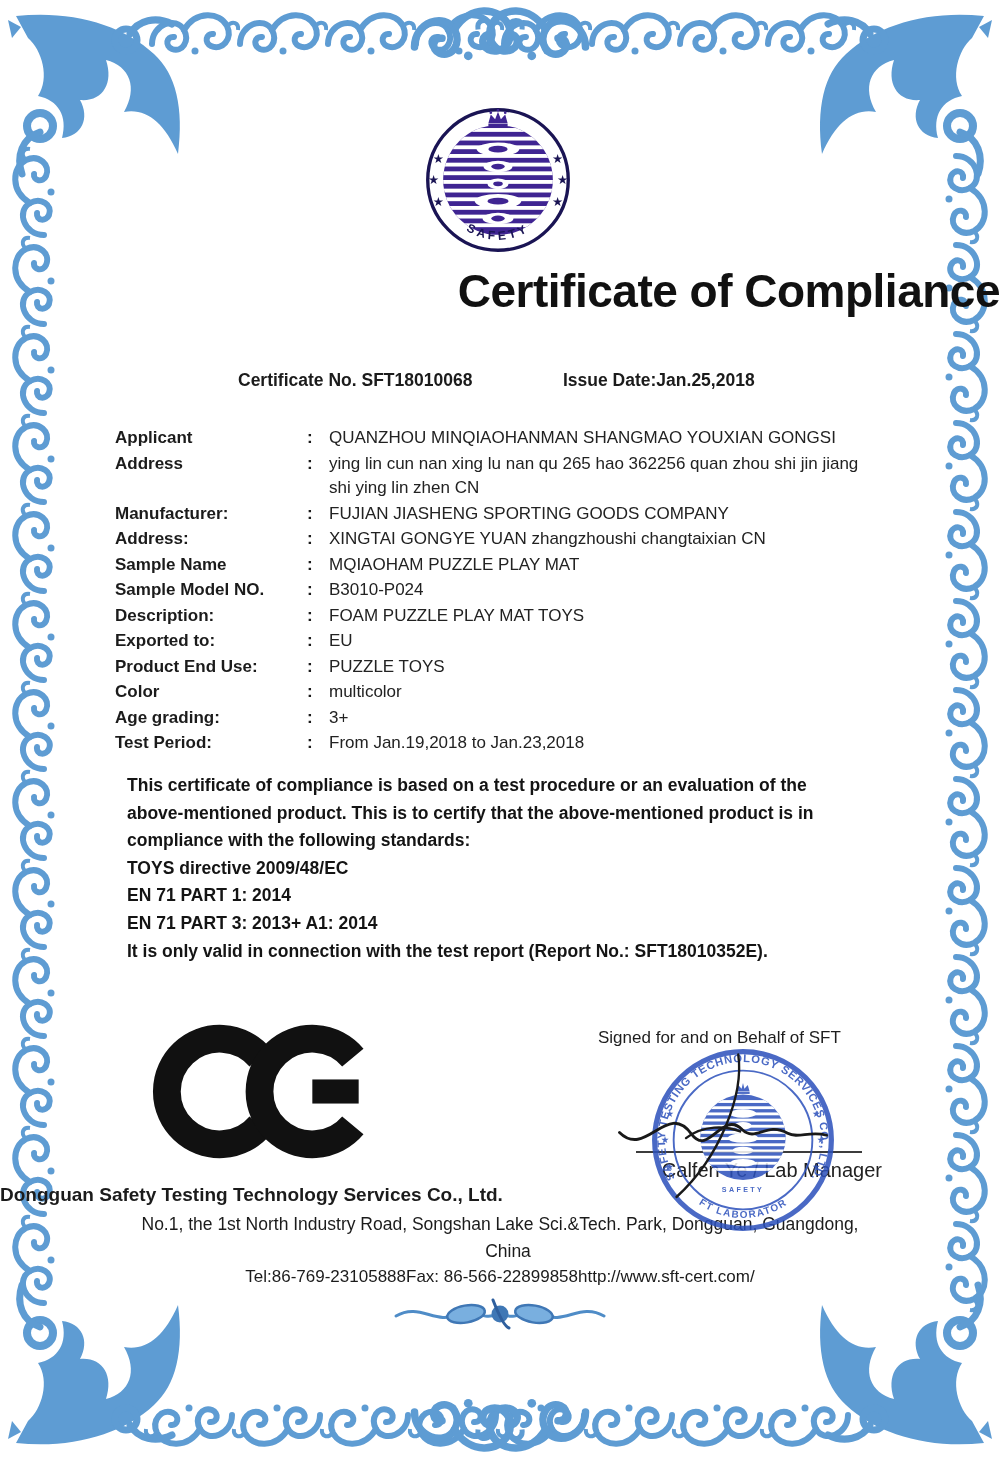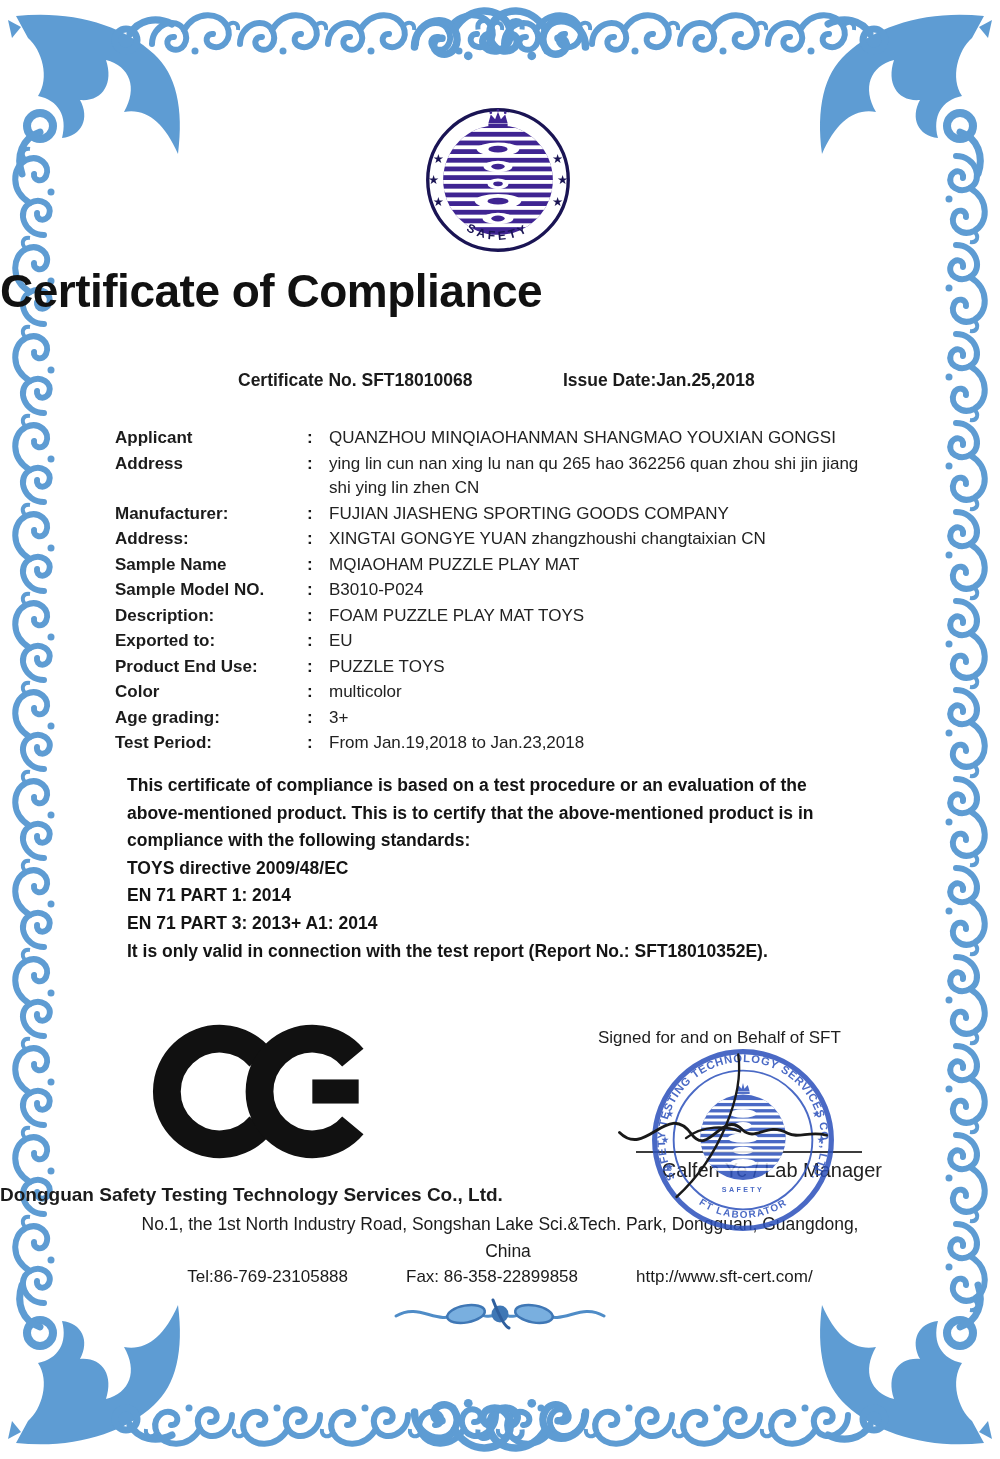--- a/index.html
+++ b/index.html
@@ -7,21 +7,21 @@
     position:relative; width:1000px; height:1459px; background:#ffffff;
     font-family:"Liberation Sans", sans-serif; color:#1b1b1b; overflow:hidden;
   }
   svg { display:block; }
   .border-svg { position:absolute; left:0; top:0; pointer-events:none; }
   .st { fill:none; stroke:#5e9cd3; }
   .fl { fill:#5e9cd3; }
 
   .logo { position:absolute; left:421px; top:103px; width:154px; height:154px; }
 
-  .title { position:absolute; left:0; top:264px; width:100%; margin:0; text-align:left;
+  .title { position:absolute; left:0; top:264px; width:100%; margin:0; text-align:right;
            font-size:46px; font-weight:700; letter-spacing:-0.5px; color:#111; }
 
   .cert-no   { position:absolute; left:238px; top:370px; font-size:17.5px; font-weight:700; }
   .issue-date{ position:absolute; left:563px; top:370px; font-size:17.5px; font-weight:700; }
 
   .fields { position:absolute; left:115px; top:426px; width:752px; font-size:17px; line-height:24.5px; }
   .frow { display:flex; align-items:flex-start; margin-bottom:1px; }
   .flabel { width:192px; font-weight:700; flex:none; }
   .fcolon { width:22px; font-weight:700; flex:none; }
   .fvalue { flex:1; font-weight:400; color:#222; }
@@ -34,21 +34,21 @@
   .ce { position:absolute; left:152px; top:1022px; }
 
   .sigline { position:absolute; left:636px; top:1151px; width:226px; height:2px; background:#3c3c3c; }
   .signer  { position:absolute; left:616px; top:1159px; width:266px; text-align:right; font-size:20px; color:#222; }
 
   .company { position:absolute; left:0; top:1184px; width:100%; text-align:left;
              font-size:19px; font-weight:700; }
   .addr1   { position:absolute; left:0; top:1214px; width:100%; text-align:center; font-size:17.5px; }
   .addr2   { position:absolute; left:0; top:1241px; width:100%; text-align:center; font-size:17.5px;padding-left:8px; }
   .telrow  { position:absolute; left:0; top:1267px; width:100%; display:flex;
-             justify-content:center; gap:58px; font-size:17px; }
+             justify-content:center; font-size:17px; }
 
   .flourish { position:absolute; left:392px; top:1292px; }
 
   .stamp { position:absolute; left:648px; top:1045px; width:190px; height:190px; }
   .stamp svg { overflow:visible; }
 </style>
 </head>
 <body>
 
 <div class="page">
@@ -253,21 +253,21 @@
   </svg>
 
   <div class="sigline"></div>
   <div class="signer">Calfen Ye / Lab Manager</div>
 
   <div class="company">Dongguan Safety Testing Technology Services Co., Ltd.</div>
   <div class="addr1">No.1, the 1st North Industry Road, Songshan Lake Sci.&amp;Tech. Park, Dongguan, Guangdong,</div>
   <div class="addr2">China</div>
   <div class="telrow">
     <span>Tel:86-769-23105888</span>
-    <span>Fax: 86-358-22899858</span>
+    <span>Fax: 86-566-22899858</span>
     <span>http://www.sft-cert.com/</span>
   </div>
 
   <svg class="flourish" width="216" height="44" viewBox="0 0 216 44">
     <g fill="none" stroke="#4f8cc7" stroke-width="3" stroke-linecap="round">
       <path d="M4,24 C28,10 44,34 66,22 C80,14 92,30 104,22"></path>
       <path d="M212,24 C188,10 172,34 150,22 C136,14 124,30 112,22"></path>
     </g>
     <g fill="#79afdf" stroke="#3f77b5" stroke-width="2.5">
       <ellipse cx="74" cy="22" rx="19" ry="8.5" transform="rotate(-10 74 22)"></ellipse>

